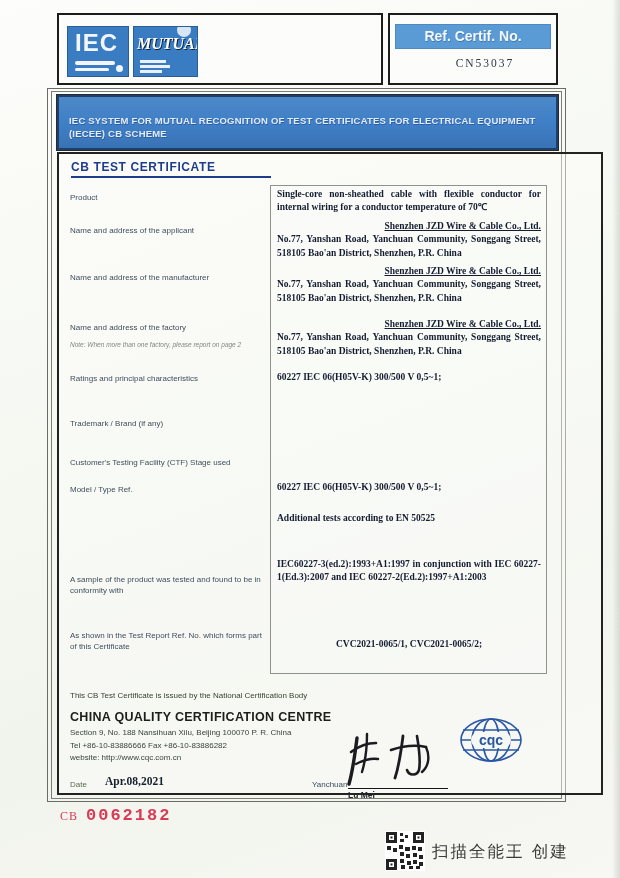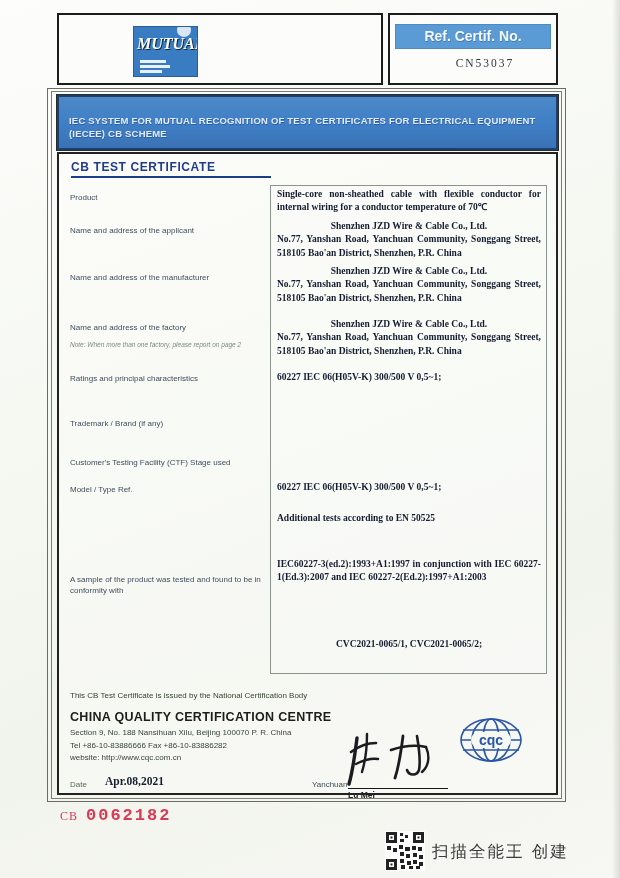--- a/index.html
+++ b/index.html
@@ -37,30 +37,30 @@
   .frame-outer { left:47px; top:88px; width:519px; height:714px; border:1.5px solid #6a6a66; }
   .frame-inner { left:51px; top:91px; width:511px; height:708px; border:1px solid #7d7d78; }
 
   
   .banner { left:57px; top:95px; width:501px; height:55px;
             background:linear-gradient(180deg,#4c89c8 0%, #3f7ec6 55%, #3a73b4 100%);
             border:2.5px solid #1d3f6d; outline:1px solid #2a2a2a; padding:17px 10px; }
   .banner div { color:#e3ecfa; font-size:9.5px; font-weight:bold; line-height:1.4; letter-spacing:.2px; text-shadow:.5px .5px 0 #2c5d9e; }
 
   
-  .main-box { left:57px; top:152px; width:501px; height:643px; border:2px solid #222220; background:rgba(252,253,250,.45); }
+  .main-box { left:57px; top:152px; width:546px; height:643px; border:2px solid #222220; background:rgba(252,253,250,.45); }
   .cert-title { position:absolute; left:12px; top:6px; font-size:12px; font-weight:bold; color:#1e3c8c;
                 letter-spacing:.6px; border-bottom:2px solid #1e3c8c; padding-bottom:2px; padding-right:55px; }
   .value-box { position:absolute; left:211px; top:31px; width:277px; height:489px; border:1px solid #8d938f; background:rgba(250,251,248,.35); }
 
   .flabel { position:absolute; left:11px; width:197px; font-size:8px; color:#3f4e5c; line-height:1.35; }
   .fnote  { position:absolute; left:11px; width:197px; font-size:6.5px; font-style:italic; color:#7d8b80; }
   .fvalue { position:absolute; left:218px; width:264px; font-family:"Liberation Serif", serif; font-size:9.5px;
             font-weight:bold; color:#141c30; line-height:1.4; text-align:justify; }
-  .fvalue .co-name { text-align:center; }
+  .fvalue .co-name { text-align:right;text-decoration:underline; }
 
   .issued-note { position:absolute; left:11px; top:537px; font-size:8px; color:#35402f; }
 
   
   .org-name { position:absolute; left:11px; top:556px; font-size:12.5px; font-weight:bold; color:#1d1d1b; letter-spacing:.3px; }
   .org-line { position:absolute; left:11px; font-size:8px; color:#36423c; }
   .date-label { position:absolute; left:11px; top:626px; font-size:8px; color:#5a6a54; }
   .date-value { position:absolute; left:46px; top:621px; font-family:"Liberation Serif", serif; font-size:11.5px; font-weight:bold; color:#16202e; }
   .sig-label { position:absolute; left:253px; top:626px; font-size:8px; color:#3f4e5c; }
   .sig-line  { position:absolute; left:289px; top:634px; width:100px; border-top:1.8px solid #15151a; }
@@ -76,20 +76,26 @@
   .scan-label { left:432px; top:841px; font-size:16.5px; color:#3b3b3b; letter-spacing:2px; font-family:"DejaVu Sans", sans-serif; }
 
   .edge-shade { right:0; top:0; width:8px; height:878px; background:linear-gradient(90deg, rgba(0,0,0,0) 0%, rgba(90,95,85,.18) 100%); }
 </style>
 </head>
 <body>
 
 <div class="abs edge-shade"></div>
 
 <div class="abs logos-box">
+  <div class="abs iec-logo">
+    <div class="iec-text">IEC</div>
+    <div class="iec-bar1"></div>
+    <div class="iec-bar2"></div>
+    <div class="iec-dot"></div>
+  </div>
   <div class="abs iecee-logo">
     <div class="iecee-balloon"></div>
     <div class="iecee-text">MUTUAL</div>
     <div class="iecee-l1"></div>
     <div class="iecee-l2"></div>
     <div class="iecee-l3"></div>
   </div>
 </div>
 
 <div class="abs ref-box">
@@ -112,20 +118,21 @@
   <div class="flabel" style="top:39px">Product</div>
   <div class="flabel" style="top:72px">Name and address of the applicant</div>
   <div class="flabel" style="top:119px">Name and address of the manufacturer</div>
   <div class="flabel" style="top:169px">Name and address of the factory</div>
   <div class="fnote" style="top:187px">Note: When more than one factory, please report on page 2</div>
   <div class="flabel" style="top:220px">Ratings and principal characteristics</div>
   <div class="flabel" style="top:265px">Trademark / Brand (if any)</div>
   <div class="flabel" style="top:304px">Customer's Testing Facility (CTF) Stage used</div>
   <div class="flabel" style="top:331px">Model / Type Ref.</div>
   <div class="flabel" style="top:421px">A sample of the product was tested and found to be in conformity with</div>
+  <div class="flabel" style="top:477px">As shown in the Test Report Ref. No. which forms part of this Certificate</div>
 
   <div class="fvalue" style="top:34px">Single-core non-sheathed cable with flexible conductor for internal wiring for a conductor temperature of 70℃</div>
 
   <div class="fvalue" style="top:66px">
     <div class="co-name">Shenzhen JZD Wire &amp; Cable Co., Ltd.</div>
     <div>No.77, Yanshan Road, Yanchuan Community, Songgang Street, 518105 Bao'an District, Shenzhen, P.R. China</div>
   </div>
 
   <div class="fvalue" style="top:111px">
     <div class="co-name">Shenzhen JZD Wire &amp; Cable Co., Ltd.</div>

